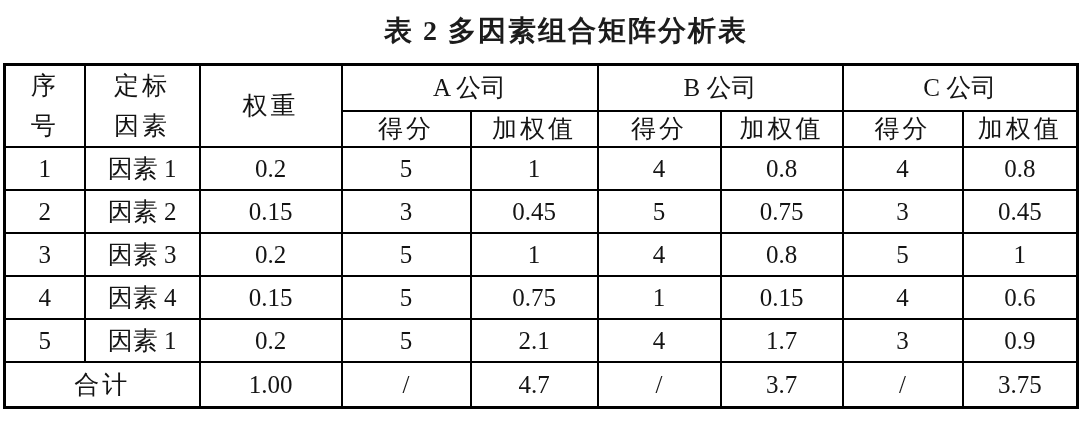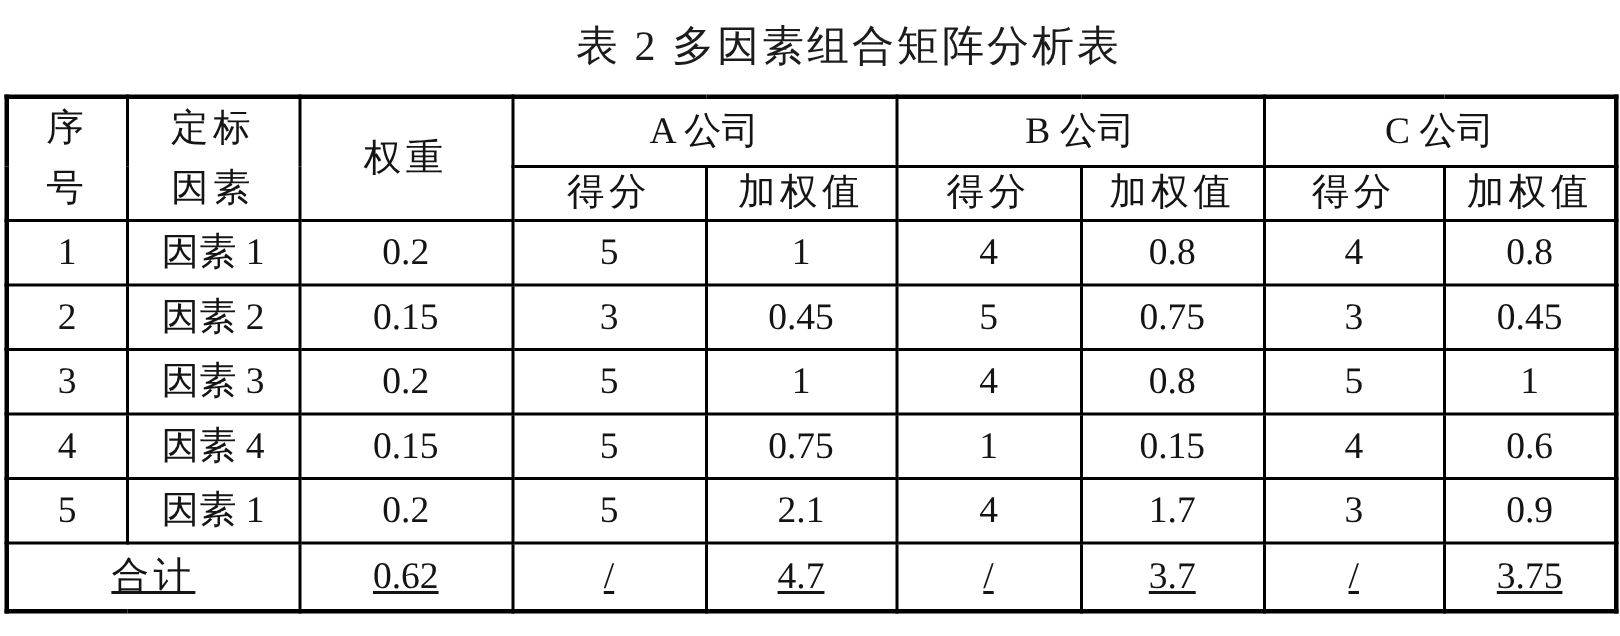--- a/index.html
+++ b/index.html
@@ -23,20 +23,21 @@
     text-align: center;
     height: 34px;
   }
   .title {
     display: inline-block;
     transform: translateX(26px);
     font-size: 28px;
     letter-spacing: 2px;
     white-space: nowrap;
     color: #1c1c1c;
+    font-weight: bold;
   }
   table.matrix {
     margin: 17px 0 0 3px;
     width: 1073px;
     border-collapse: collapse;
     table-layout: fixed;
     border: 3px solid #000;
   }
   table.matrix th, table.matrix td {
     border: 2px solid #000;
@@ -45,21 +46,21 @@
     padding: 0;
     font-weight: normal;
     font-size: 25px;
     line-height: 1.1;
     overflow: hidden;
     white-space: nowrap;
   }
   tr.hdr-top th { height: 39px; }
   tr.hdr-sub th { height: 27px; }
   tr.data-row td { height: 43px; }
-  tr.total-row td { height: 45px; text-decoration: underline; }
+  tr.total-row td { height: 45px; }
   .cjk {
     letter-spacing: 3px;
   }
   .two-line div {
     line-height: 40px;
     letter-spacing: 3px;
   }
   .num {
     font-size: 26px;
   }
@@ -160,21 +161,21 @@
         <td class="num">5</td>
         <td class="num">2.1</td>
         <td class="num">4</td>
         <td class="num">1.7</td>
         <td class="num">3</td>
         <td class="num">0.9</td>
       </tr>
 
       <tr class="total-row">
         <td colspan="2" class="cjk">合计</td>
-        <td class="num">0.62</td>
+        <td class="num">1.00</td>
         <td class="num">/</td>
         <td class="num">4.7</td>
         <td class="num">/</td>
         <td class="num">3.7</td>
         <td class="num">/</td>
         <td class="num">3.75</td>
       </tr>
     </tbody>
   </table>
 </div>

